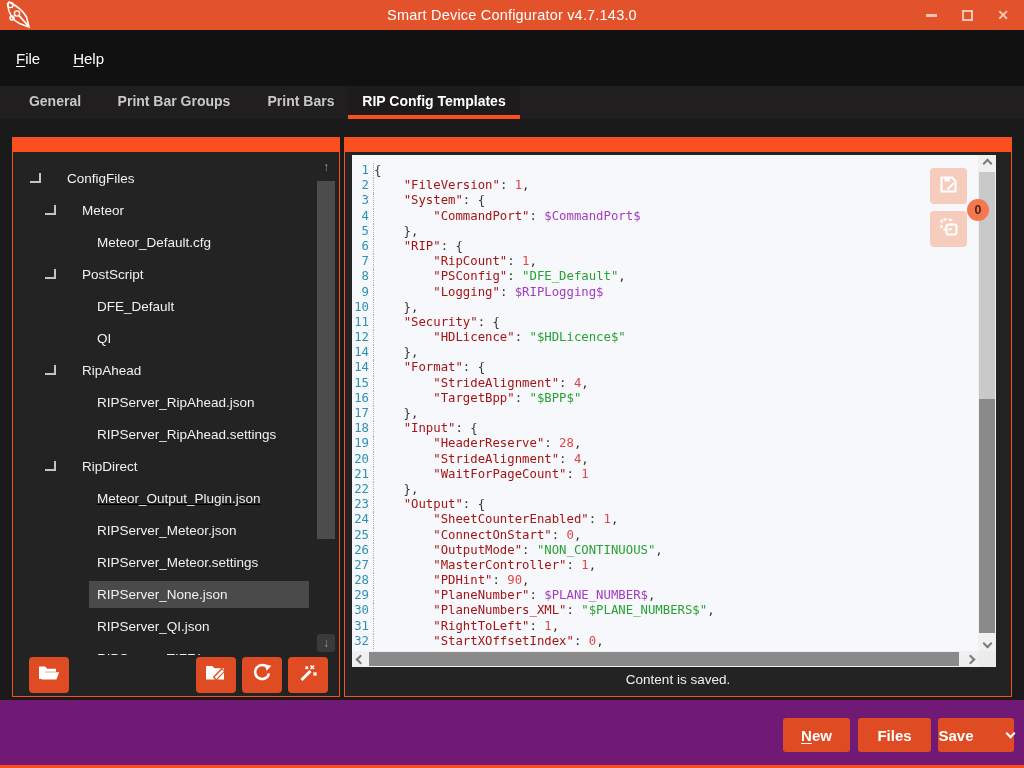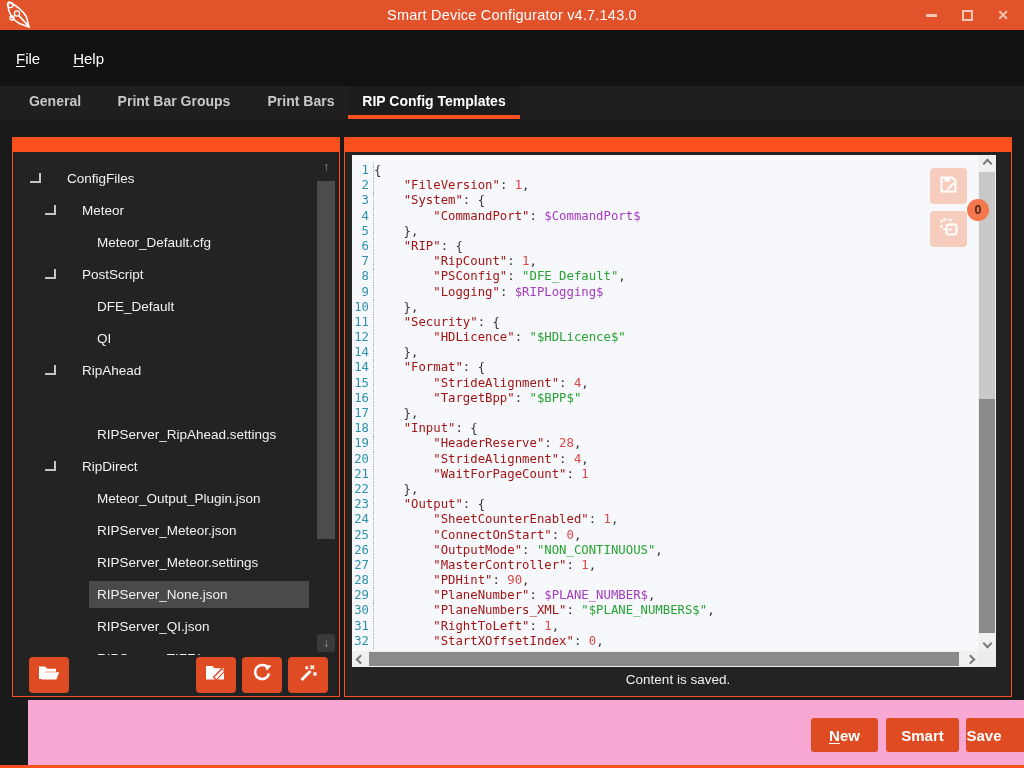--- a/index.html
+++ b/index.html
@@ -78,21 +78,21 @@
   .sb-btn.v { left:0; right:0; height:16px; } .sb-btn.h { top:0; bottom:0; width:16px; }
 
   .float-btn { position:absolute; width:37px; height:36px; border-radius:4px; background:#F6CCBC; display:flex; align-items:center; justify-content:center; }
   .float-btn.save { right:29px; top:13px; }
   .float-btn.copy { right:29px; top:56px; }
   .badge { position:absolute; right:7px; top:44px; width:22px; height:22px; border-radius:50%; background:var(--badge); color:#4A2519; font-weight:bold; font-size:12.5px; display:flex; align-items:center; justify-content:center; z-index:3; }
 
   .status { position:absolute; left:0; right:0; bottom:9px; text-align:center; color:#F0F0F0; font-size:13.5px; }
 
   
-  .footer { position:absolute; top:700px; left:0; right:0; height:68px; background:#f9a8d4;margin-left:28px; }
+  .footer { position:absolute; top:700px; left:0; right:0; height:68px; background:#701a75; }
   .bottom-accent { position:absolute; bottom:0; left:0; right:0; height:3px; background:var(--accent); }
   .fbtn { position:absolute; top:18px; height:34px; background:var(--button); border-radius:3px; color:#FFFFFF; font-weight:bold; font-size:15px; display:flex; align-items:center; justify-content:center; }
   .fbtn .chev { border-color:#FFFFFF; margin-left:9px; margin-top:-4px; }
 </style>
 </head>
 <body>
 
 <div class="window">
 
   <div class="titlebar">
@@ -157,30 +157,31 @@
         <div class="tree-row" style="padding-left: 46px;">
           <span class="expander"></span>
           <span class="tree-label">QI</span>
         </div>
         <div class="tree-row" style="padding-left: 31px;">
           <span class="expander on"></span>
           <span class="tree-label">RipAhead</span>
         </div>
         <div class="tree-row" style="padding-left: 46px;">
           <span class="expander"></span>
+          <span class="tree-label">RIPServer_RipAhead.json</span>
         </div>
         <div class="tree-row" style="padding-left: 46px;">
           <span class="expander"></span>
           <span class="tree-label">RIPServer_RipAhead.settings</span>
         </div>
         <div class="tree-row" style="padding-left: 31px;">
           <span class="expander on"></span>
           <span class="tree-label">RipDirect</span>
         </div>
-        <div class="tree-row" style="padding-left: 46px;">
+        <div class="tree-row" style="padding-left: 46px; text-decoration: underline;">
           <span class="expander"></span>
           <span class="tree-label">Meteor_Output_Plugin.json</span>
         </div>
         <div class="tree-row" style="padding-left: 46px;">
           <span class="expander"></span>
           <span class="tree-label">RIPServer_Meteor.json</span>
         </div>
         <div class="tree-row" style="padding-left: 46px;">
           <span class="expander"></span>
           <span class="tree-label">RIPServer_Meteor.settings</span>
@@ -417,21 +418,21 @@
       <div class="ed-corner"></div>
     </div>
     <div class="status">Content is saved.</div>
   </div>
 
   <div class="footer">
       <div class="fbtn" style="left: 783px; width: 67px;">
         <span><span class="u">N</span>ew</span>
       </div>
       <div class="fbtn" style="left: 858px; width: 73px;">
-        <span>Smart</span>
+        <span>Files</span>
       </div>
       <div class="fbtn" style="left: 938px; width: 76px; gap: 24px;">
         <span>Save</span>
         <span class="chev down"></span>
       </div>
     </div>
   <div class="bottom-accent"></div>
 
 </div>
 

